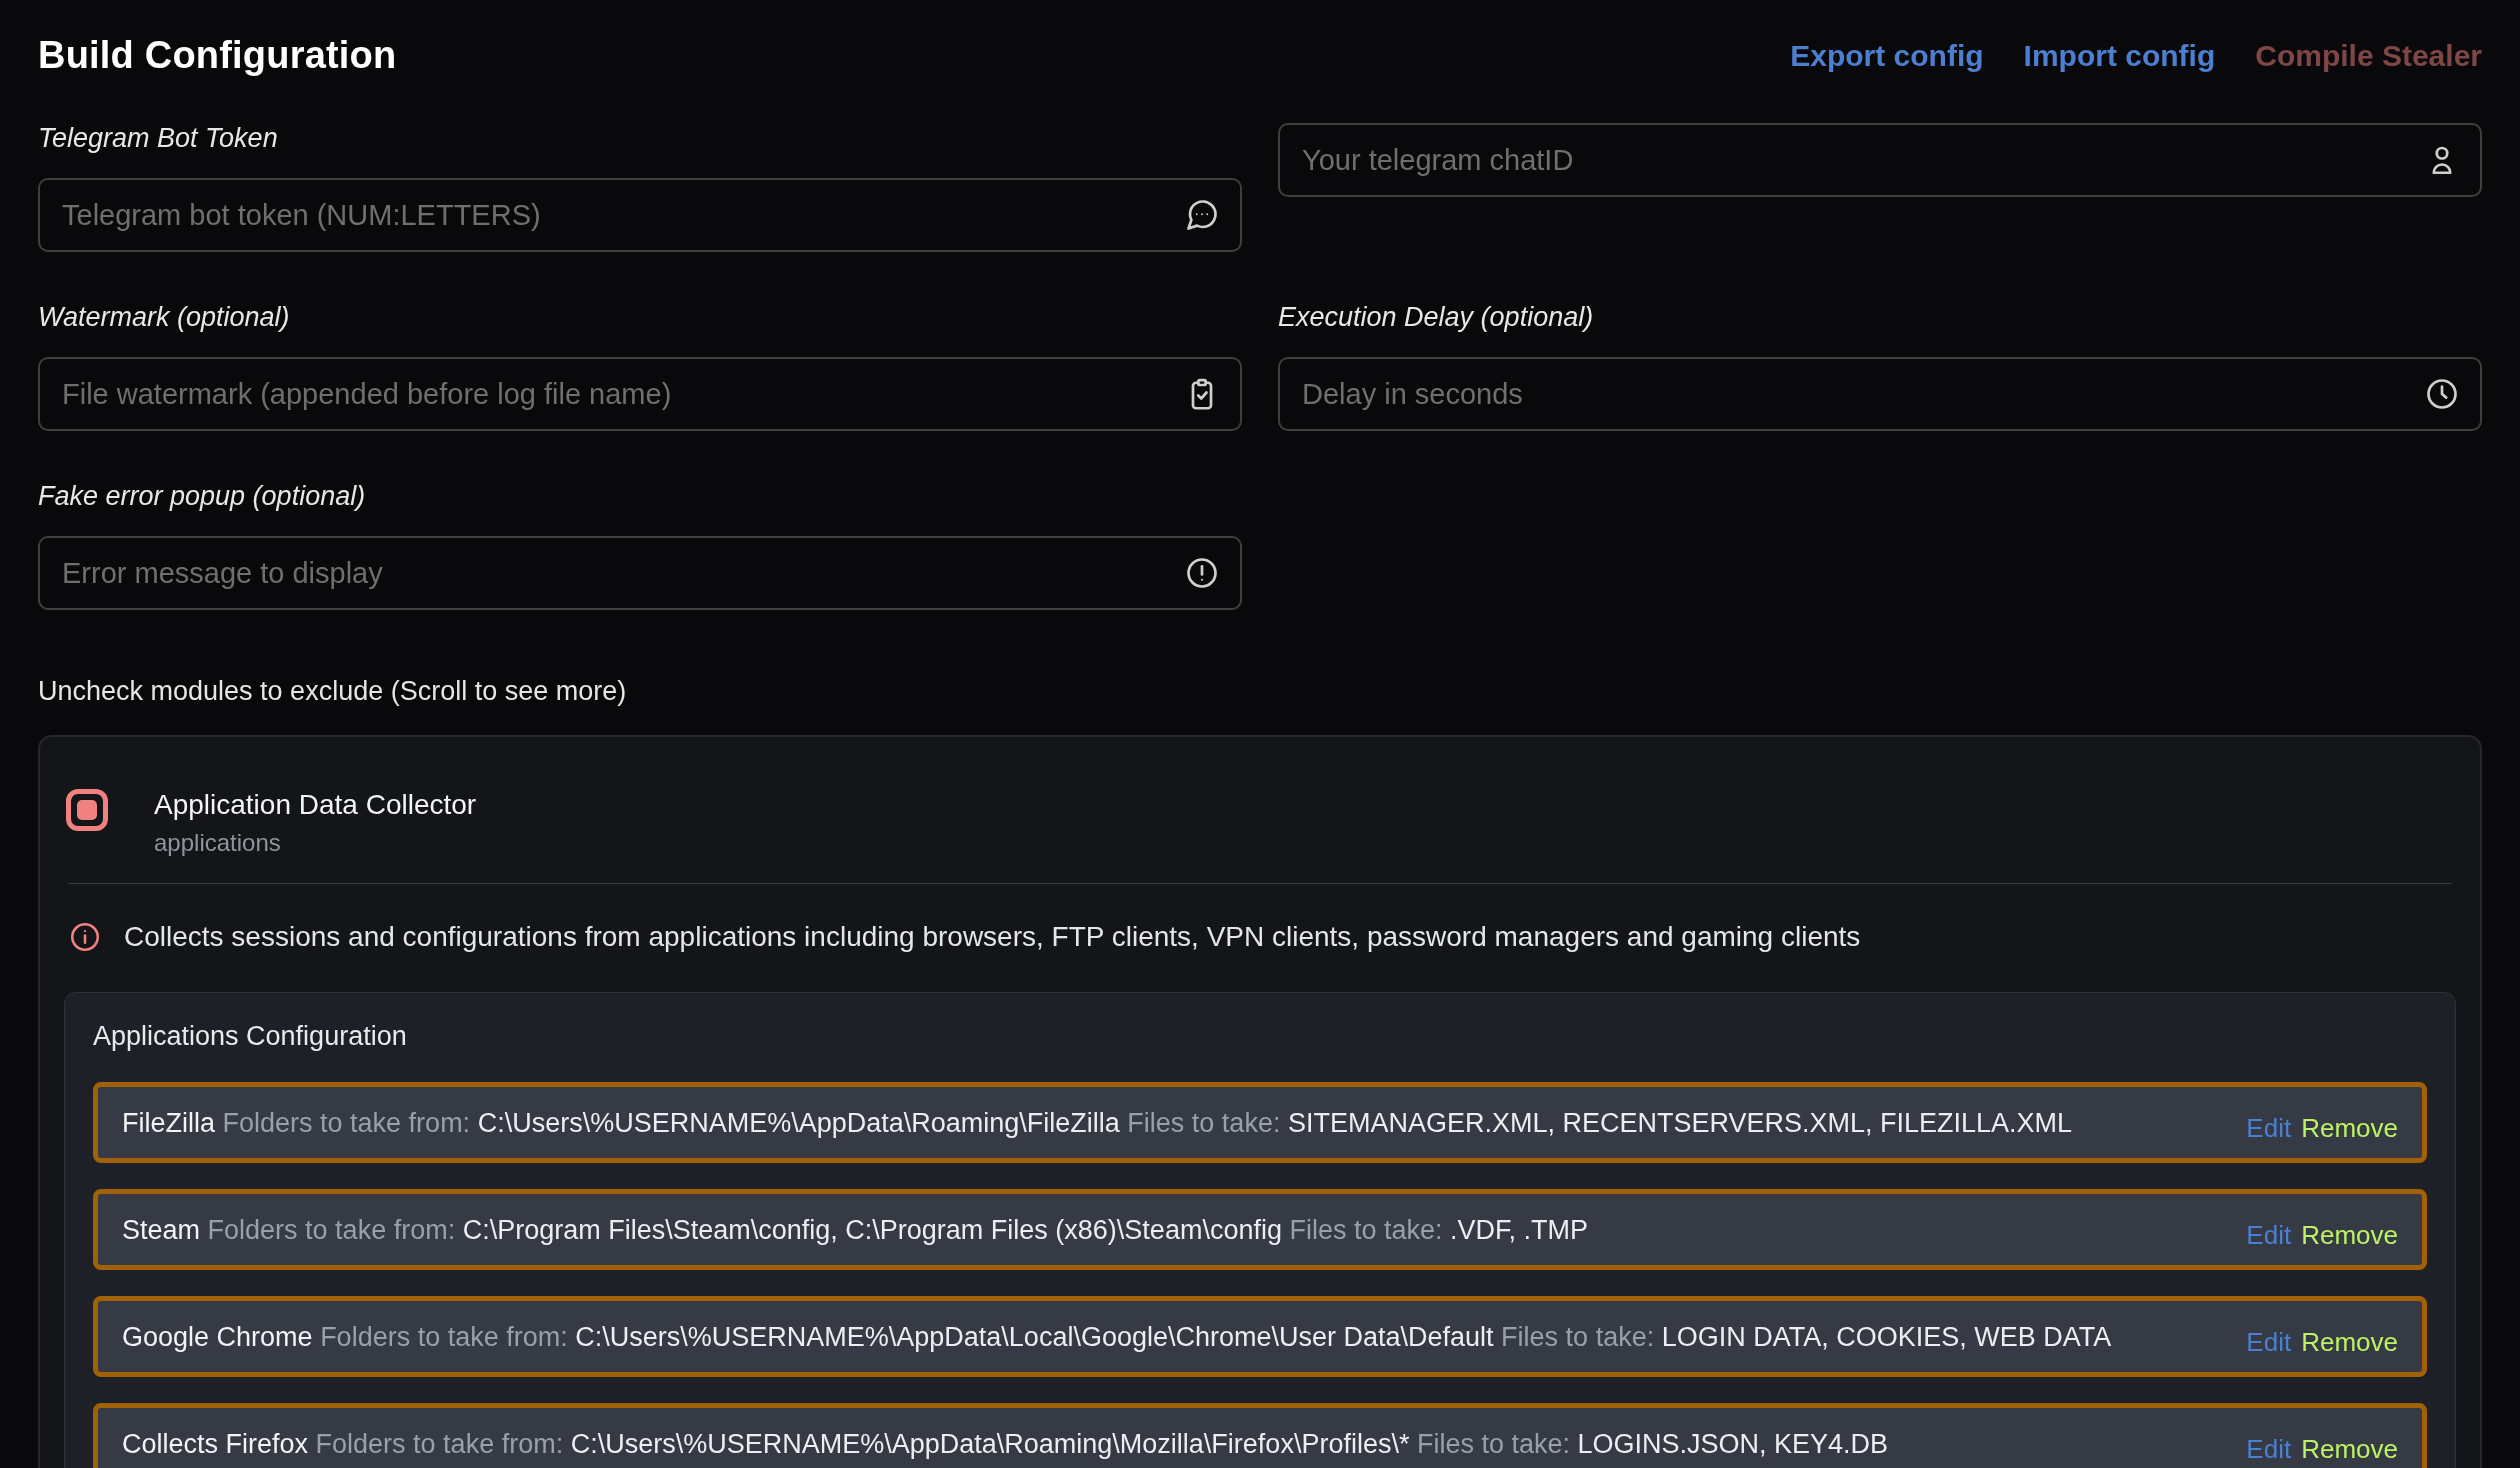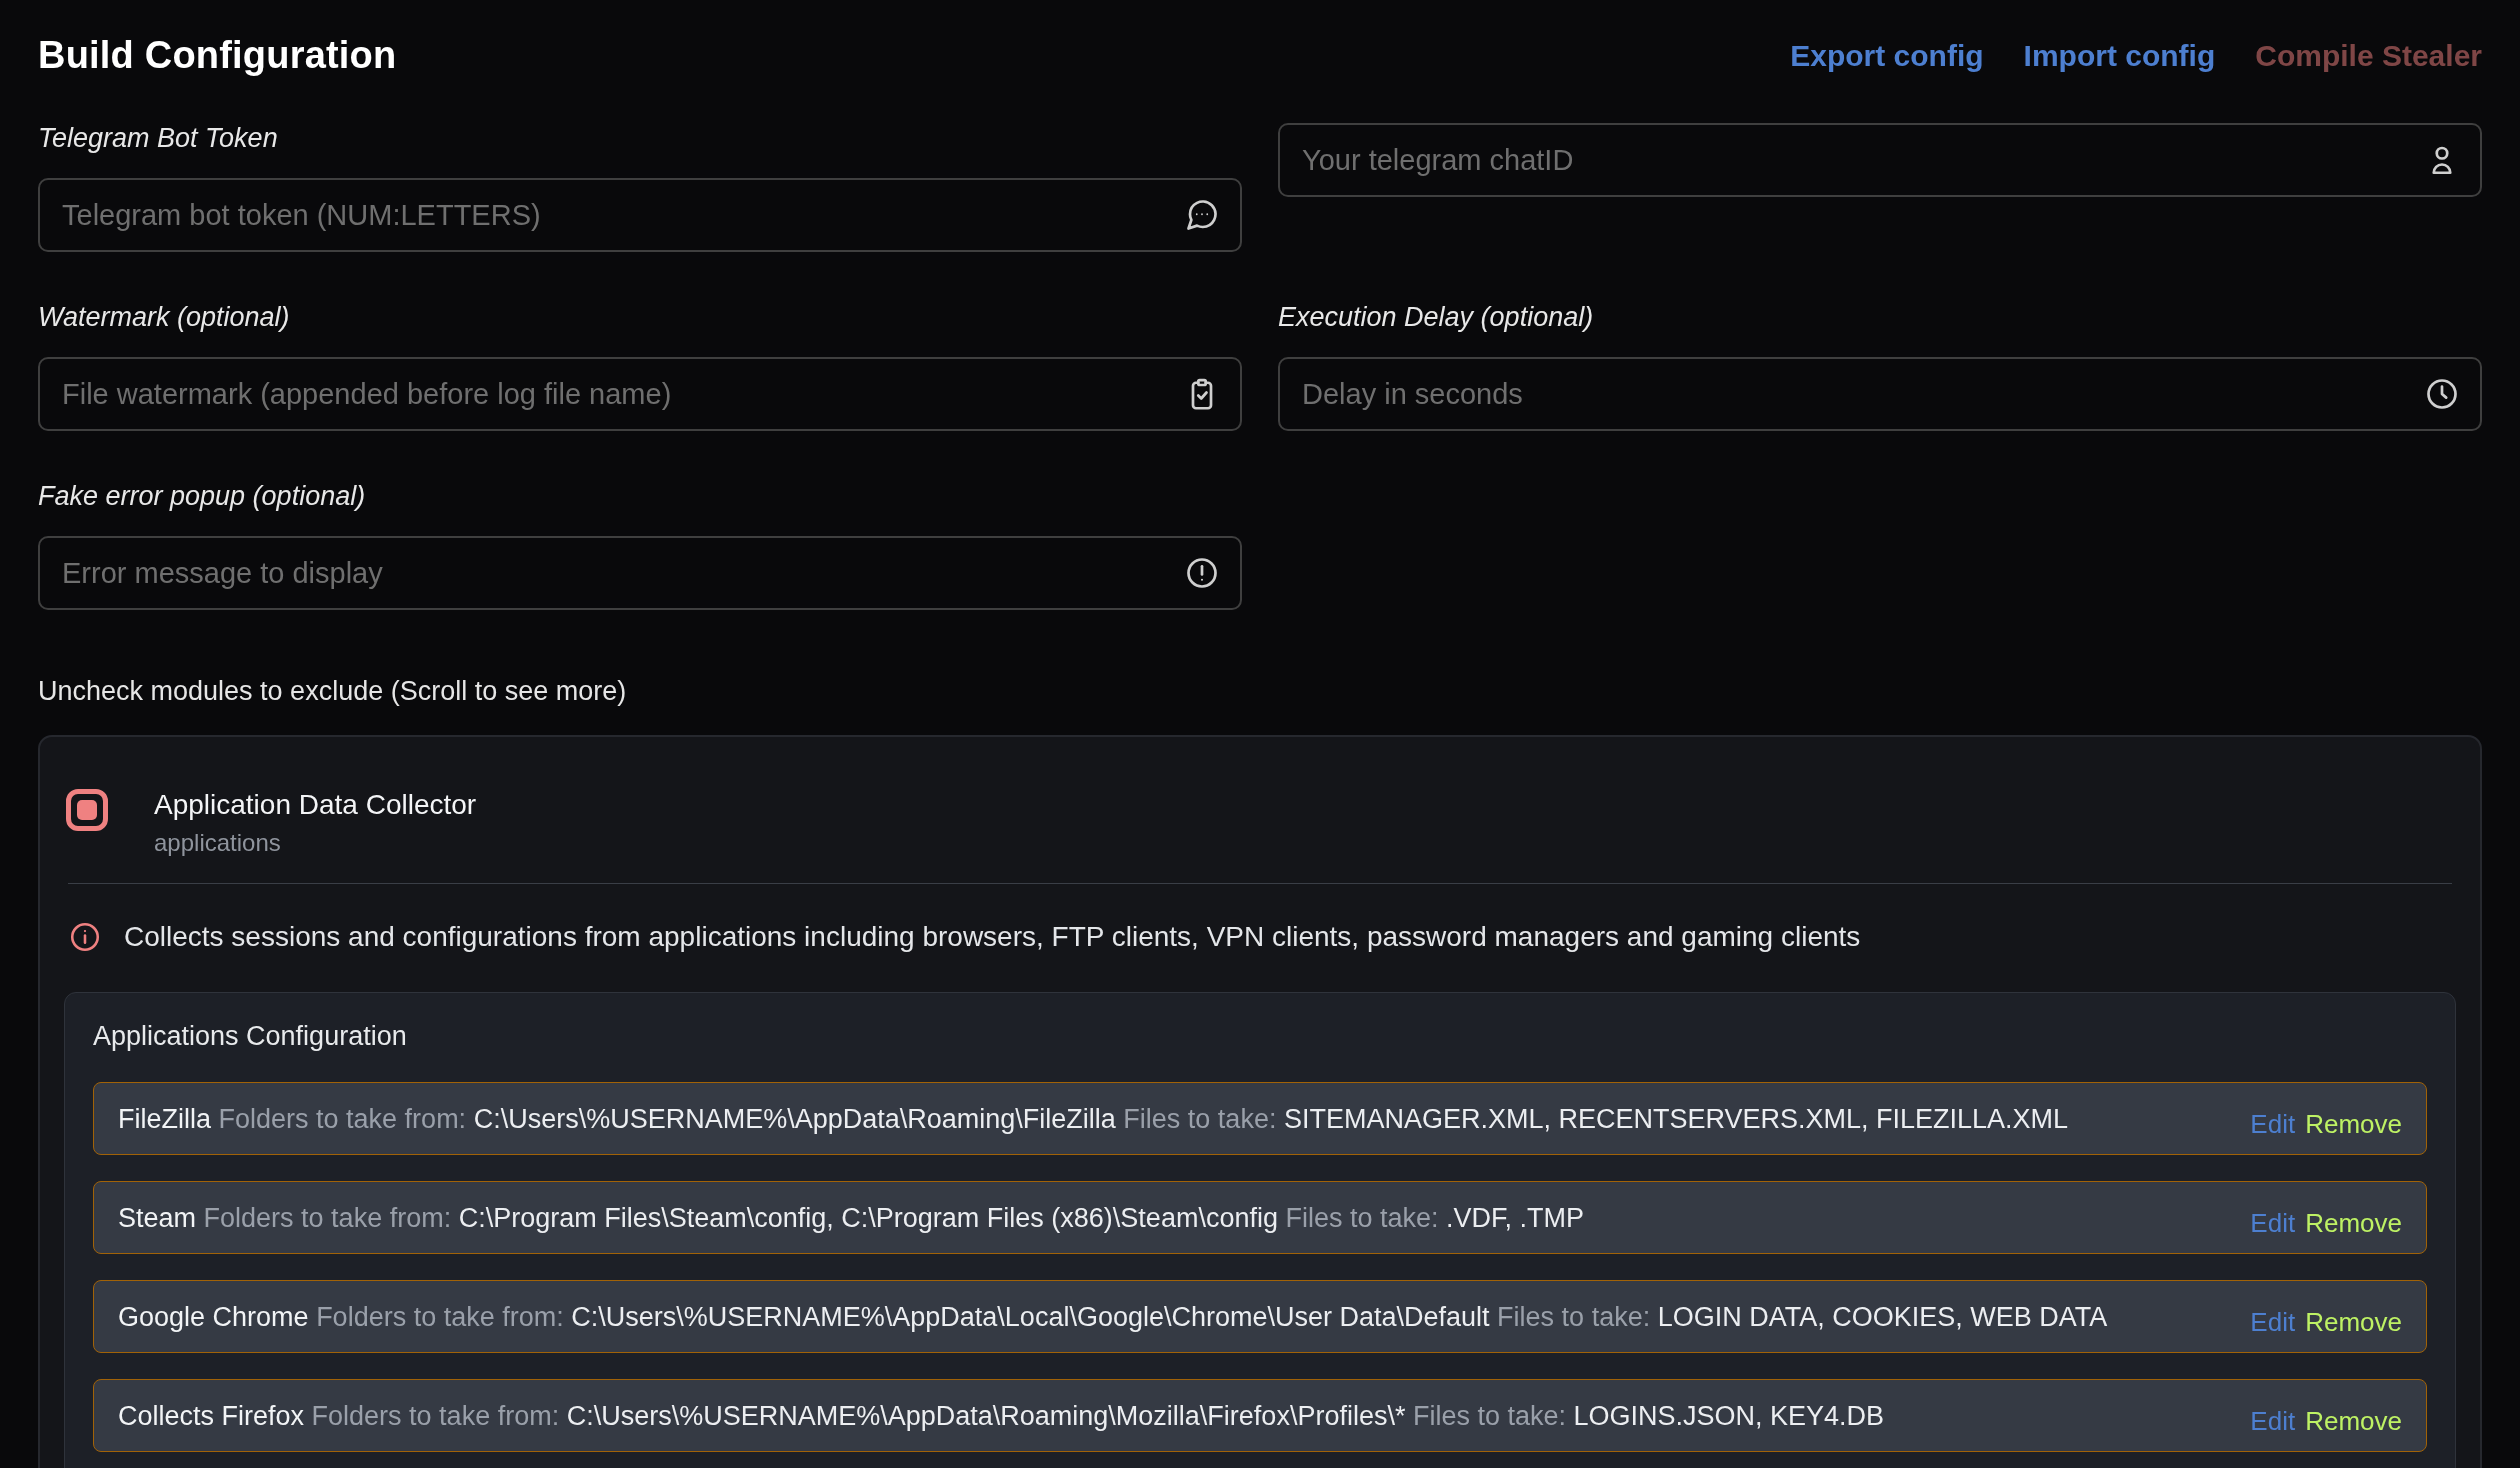--- a/index.html
+++ b/index.html
@@ -54,21 +54,21 @@
   .info-icon { width:34px; height:34px; color:#ef8181; flex:0 0 auto; display:flex; }
   .info-icon svg { width:34px; height:34px; }
   .module-desc { font-size:28px; color:#e4e6e9; }
 
   .config-panel {
     margin:2px 24px 24px 24px; background:#1d2027; border:1px solid #2f333b; border-radius:12px;
     padding:28px 28px 6px 28px;
   }
   .config-title { font-size:27px; color:#e8eaec; margin-bottom:30px; }
   .app-row {
-    background:#353a44; border:1px solid #a16207; border-radius:8px;
+    background:#353a44; border:5px solid #a16207; border-radius:8px;
     padding:14px 24px; margin-bottom:26px; min-height:66px;
     display:flex; align-items:center; font-size:27px; line-height:38px;
   }
   .row-text { flex:1 1 auto; padding-right:20px; }
   .app-name { color:#f2f4f6; }
   .muted { color:#9aa0aa; }
   .val { color:#eceef1; }
   .row-actions { display:flex; gap:10px; flex:0 0 auto;margin-top:12px; }
   .row-link { font-size:26px; background:none; border:none; cursor:pointer; padding:0;
               font-family:"Liberation Sans", sans-serif; }

